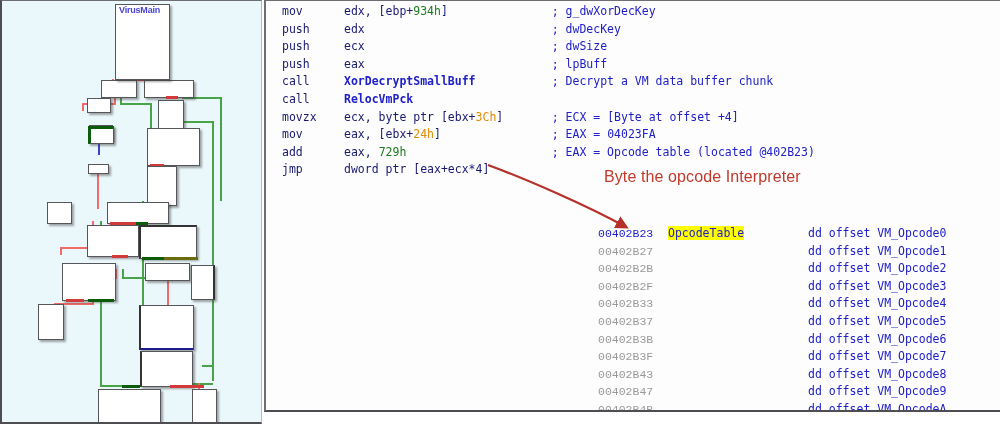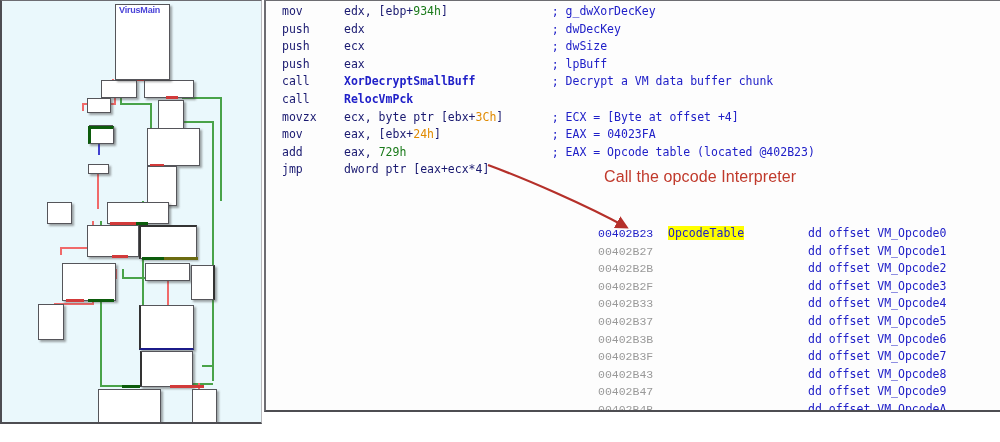--- a/index.html
+++ b/index.html
@@ -259,19 +259,19 @@
 
     <svg id="arrow-svg" viewBox="0 0 220 80">
       <defs>
         <marker id="redhead" markerWidth="6" markerHeight="6" refX="4.6" refY="3" orient="auto">
           <path d="M0,0 L6,3 L0,6 z" fill="#b5302a"></path>
         </marker>
       </defs>
       <path d="M2,4 C40,18 100,44 140,66" stroke="#b5302a" stroke-width="2.2" fill="none" marker-end="url(#redhead)"></path>
     </svg>
 
-    <div id="annotation">Call the opcode Interpreter</div>
+    <div id="annotation">Byte the opcode Interpreter</div>
 
     <div class="tbl-block" id="tbl-block"><div class="tbl-row"><span class="addr active">00402B23</span><span class="lbl"><span class="hl">OpcodeTable</span></span><span class="dd">dd offset VM_Opcode0</span></div><div class="tbl-row"><span class="addr">00402B27</span><span class="lbl"></span><span class="dd">dd offset VM_Opcode1</span></div><div class="tbl-row"><span class="addr">00402B2B</span><span class="lbl"></span><span class="dd">dd offset VM_Opcode2</span></div><div class="tbl-row"><span class="addr">00402B2F</span><span class="lbl"></span><span class="dd">dd offset VM_Opcode3</span></div><div class="tbl-row"><span class="addr">00402B33</span><span class="lbl"></span><span class="dd">dd offset VM_Opcode4</span></div><div class="tbl-row"><span class="addr">00402B37</span><span class="lbl"></span><span class="dd">dd offset VM_Opcode5</span></div><div class="tbl-row"><span class="addr">00402B3B</span><span class="lbl"></span><span class="dd">dd offset VM_Opcode6</span></div><div class="tbl-row"><span class="addr">00402B3F</span><span class="lbl"></span><span class="dd">dd offset VM_Opcode7</span></div><div class="tbl-row"><span class="addr">00402B43</span><span class="lbl"></span><span class="dd">dd offset VM_Opcode8</span></div><div class="tbl-row"><span class="addr">00402B47</span><span class="lbl"></span><span class="dd">dd offset VM_Opcode9</span></div><div class="tbl-row"><span class="addr">00402B4B</span><span class="lbl"></span><span class="dd">dd offset VM_OpcodeA</span></div><div class="tbl-row"><span class="addr">00402B4F</span><span class="lbl"></span><span class="dd">dd offset VM_OpcodeB</span></div></div>
 
   </div>
 
 </div>
 
 </body></html>

